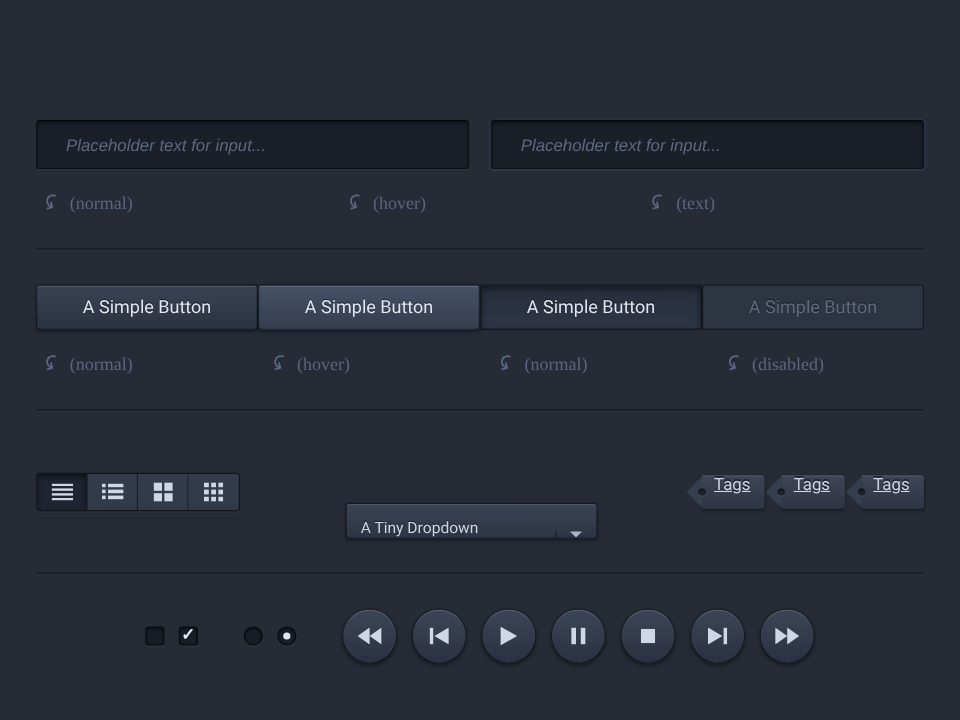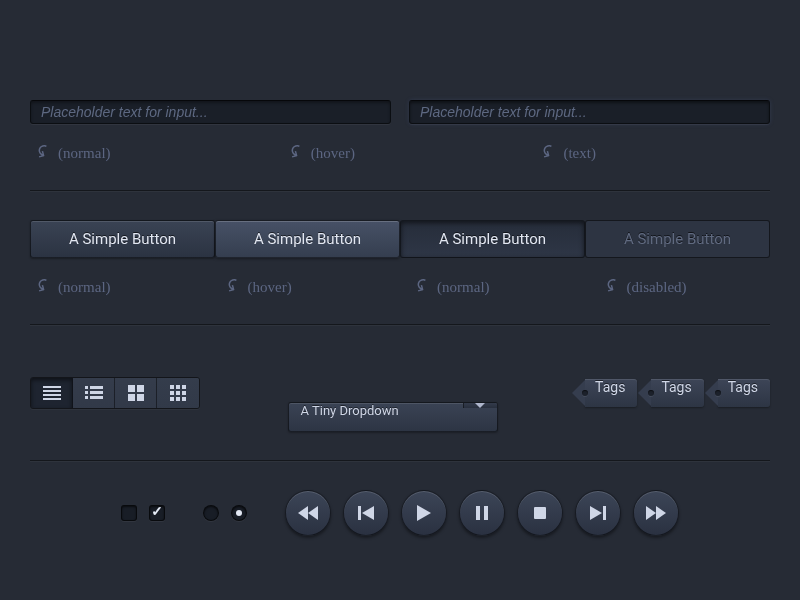--- a/index.html
+++ b/index.html
@@ -12,27 +12,27 @@
     color: #aab3c8;
     overflow: hidden;
   }
   .row {
     display: flex;
     gap: 18px;
     margin-bottom: 12px;
   }
   .input {
     flex: 1;
-    height: 24px;
+    height: 41px;
     background: #1a1f28;
     border: 1px solid rgba(0,0,0,0.55);
     border-top-color: rgba(0,0,0,0.75);
     border-radius: 3px;
     box-shadow: inset 0 2px 3px rgba(0,0,0,0.35), 0 1px 0 rgba(255,255,255,0.05);
-    padding: 0 10px;
+    padding: 0 24px;
     color: #d9e0ee;
     font-size: 14px;
     outline: none;
   }
   .input.hover { box-shadow: inset 0 2px 3px rgba(0,0,0,0.45), 0 0 4px rgba(80,100,150,0.25), 0 1px 0 rgba(255,255,255,0.05); }
   .input.focus { background: #161b23; box-shadow: inset 0 2px 4px rgba(0,0,0,0.55), 0 1px 0 rgba(255,255,255,0.05); }
   .input::placeholder {
     color: #5d6881;
     font-style: italic;
     font-size: 14px;
@@ -119,21 +119,21 @@
   
   .dropdown {
     display:flex;
     width: 210px;
     height: 30px;
     border: 1px solid rgba(0,0,0,0.55);
     border-radius: 3px;
     background: linear-gradient(to bottom, #3a4354, #2d3544);
     box-shadow: inset 0 1px 0 rgba(255,255,255,0.1), 0 1px 2px rgba(0,0,0,0.3);
     overflow: hidden;
-    align-items: flex-start;
+    align-items: flex-end;
     cursor: pointer;
     margin-top: 48px;
   }
   .dropdown-label {
     flex: 1;
     display:flex;
     align-items:center;
     padding: 0 12px;
     font-size: 13px;
     color: #cfd6e6;
@@ -159,20 +159,21 @@
     display:flex;
     align-items:center;
     padding: 0 12px 12px 10px;
     font-size: 14px;
     color: #cfd6e6;
     text-shadow: 0 -1px 0 rgba(0,0,0,0.5);
     background: linear-gradient(to bottom, #3d4557, #2d3544);
     border-radius: 0 3px 3px 0;
     box-shadow: inset 0 1px 0 rgba(255,255,255,0.1), 0 1px 2px rgba(0,0,0,0.35);
     cursor: pointer;
+    text-decoration: underline;
   }
   .tag::before {
     content:"";
     position:absolute;
     left: -13px; top: 1px;
     width: 0; height: 0;
     border-top: 13px solid transparent;
     border-bottom: 13px solid transparent;
     border-right: 13px solid #353d4e;
   }

